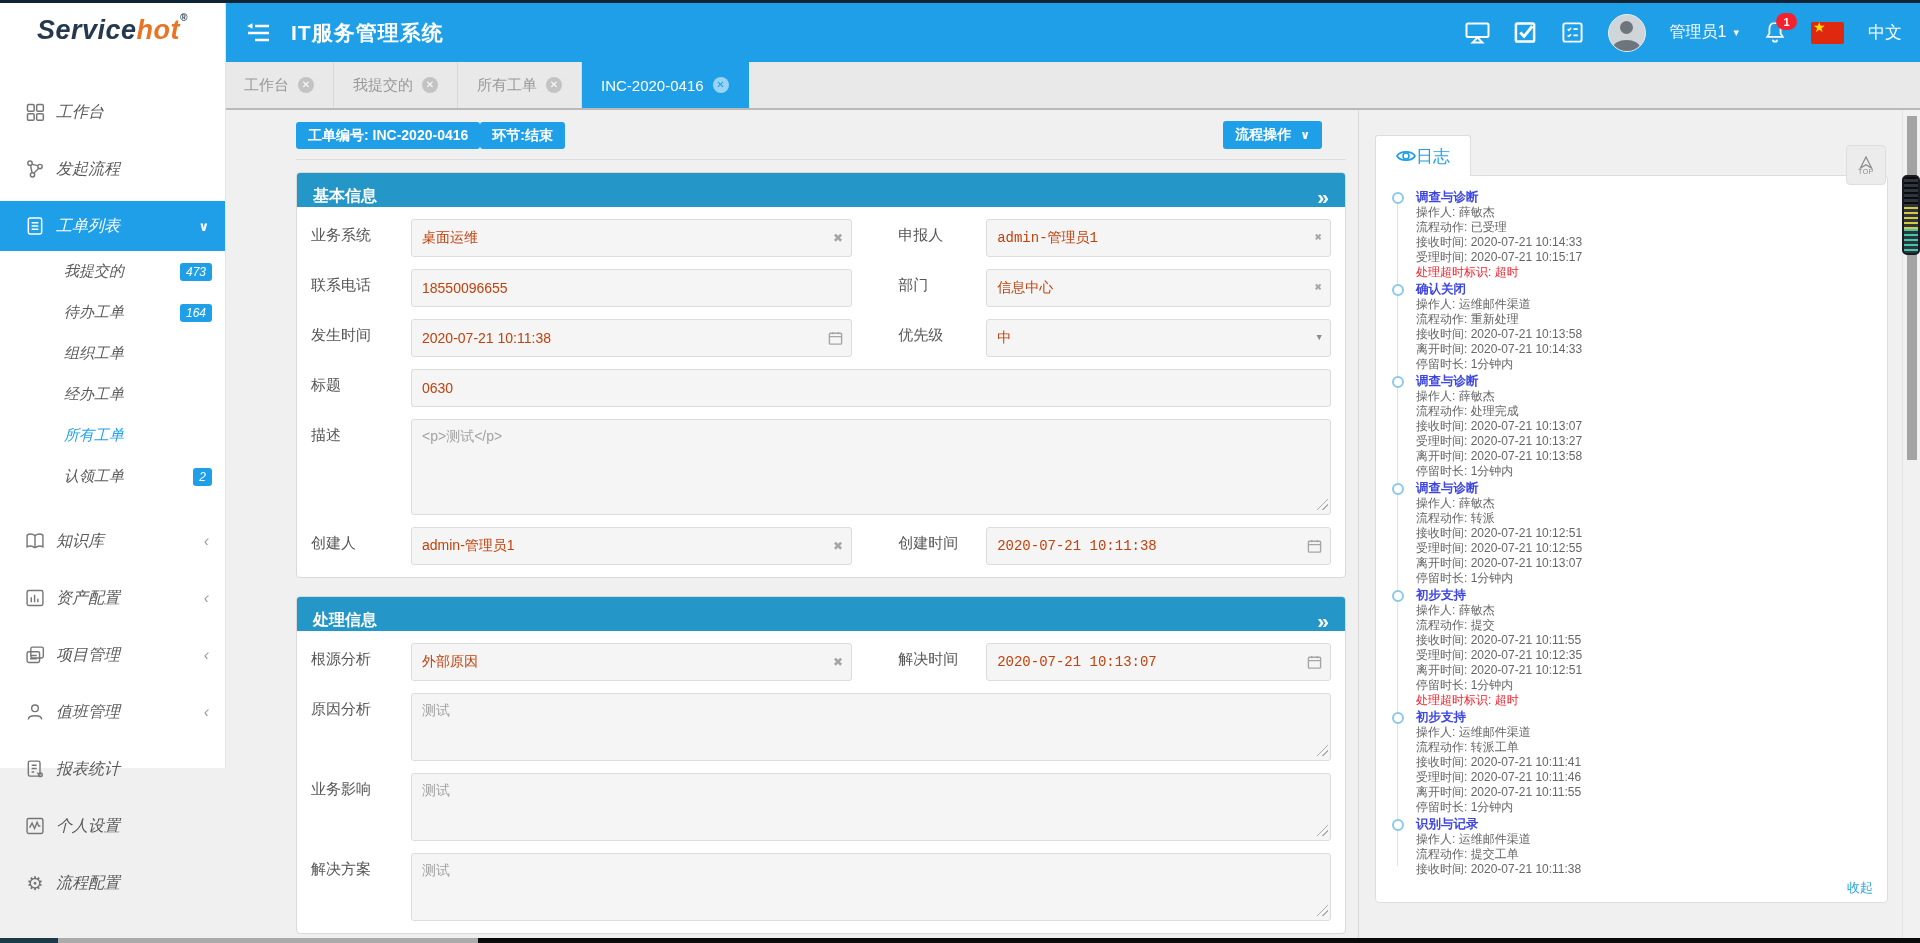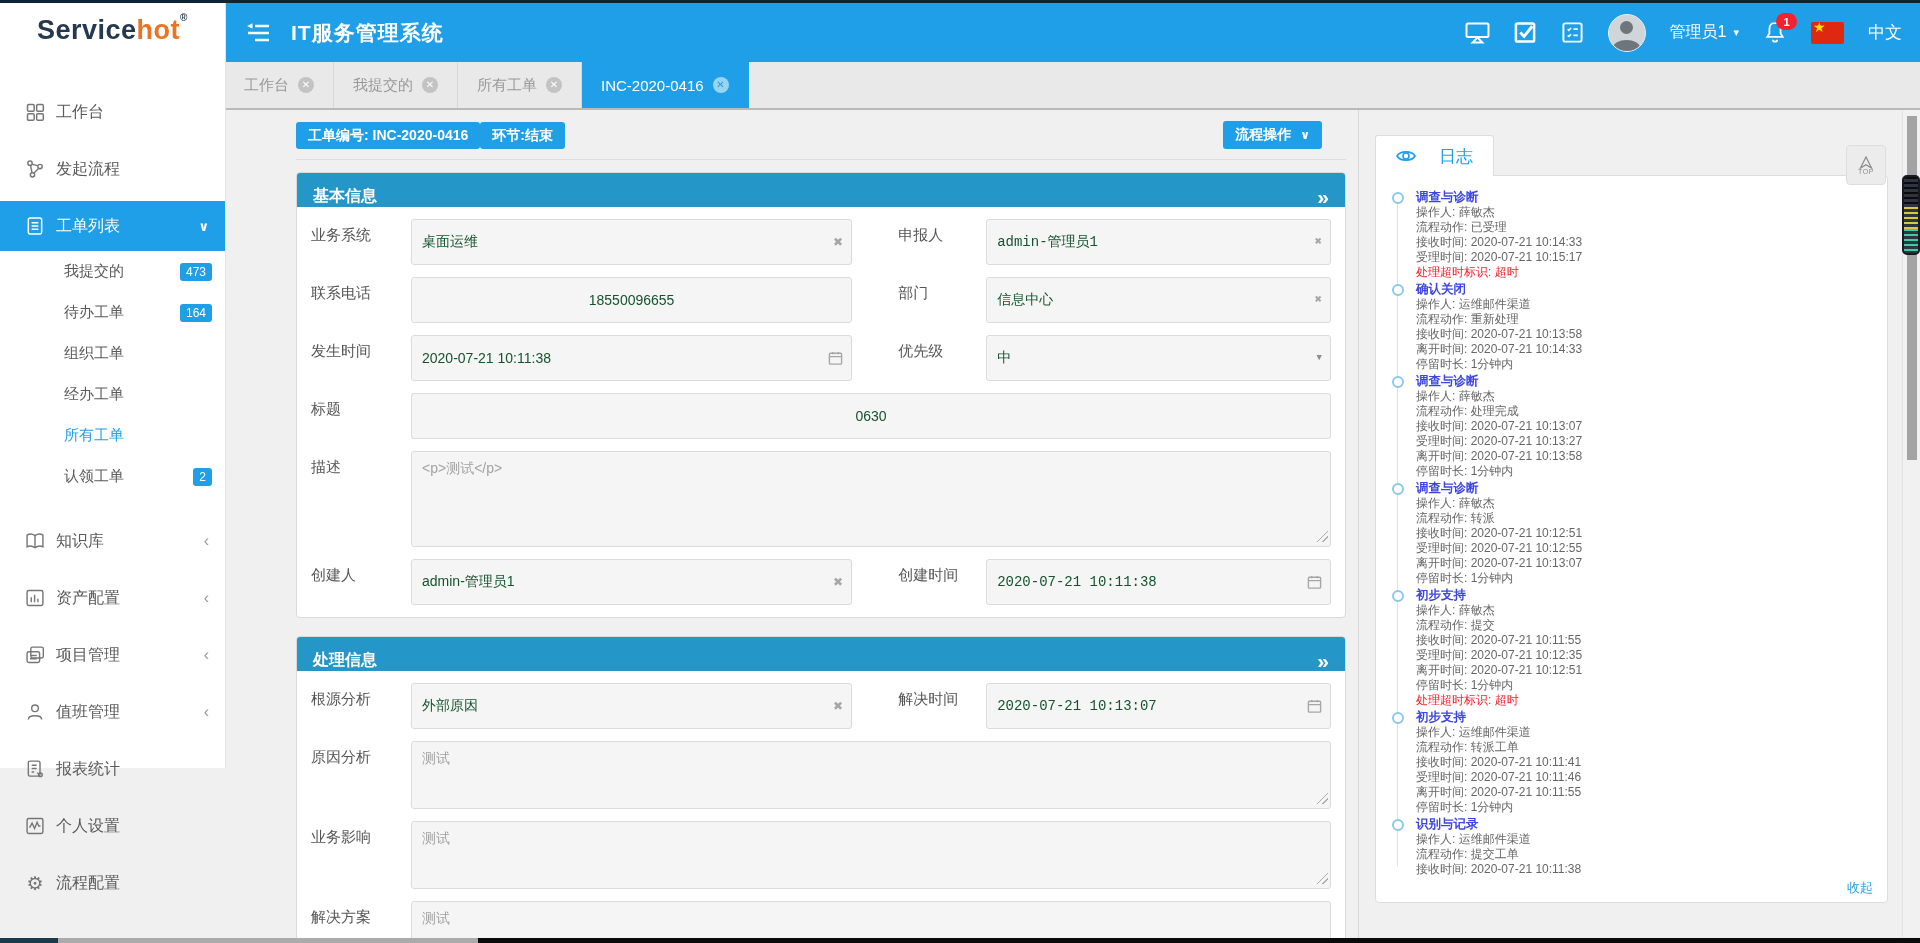--- a/index.html
+++ b/index.html
@@ -1,20 +1,20 @@
 <!DOCTYPE html>
 <html><head>
 <meta charset="utf-8">
 <style>
   html,body{margin:0;padding:0;background:#dcdcdc;font-family:"Liberation Sans","DejaVu Sans",sans-serif;}
   #screen{position:relative;width:1920px;height:943px;background:#f0f0f0;overflow:hidden;}
   .top-strip{position:absolute;top:0;left:0;width:100%;height:3px;background:#0c2433;z-index:60;}
 
   
-  .sidebar{position:absolute;top:3px;left:0;width:225px;height:765px;background:#fff;border-right:1px solid #e4e4e4;z-index:10;}
+  .sidebar{position:absolute;top:3px;left:0;width:225px;height:765px;background:#fff;border-right:1px solid #e4e4e4;z-index:10;font-style:italic;}
   .logo{height:55px;display:flex;align-items:flex-start;justify-content:center;padding-top:12px;font-size:27px;font-weight:bold;color:#24384e;letter-spacing:.5px;}
   .logo .hot{color:#e87424;}
   .logo .reg{font-size:10px;line-height:10px;margin-top:-2px;color:#24384e;}
   .menu{padding-top:10px;}
   .mitem{height:50px;margin-top:7px;display:flex;align-items:center;padding:0 16px 0 24px;color:#5a5a5a;font-size:16px;cursor:pointer;}
   .micon{width:22px;height:22px;margin-right:10px;display:flex;align-items:center;justify-content:center;color:#767676;font-size:19px;}
   .mlabel{flex:0 1 auto;}
   .chev{margin-left:auto;color:#9a9a9a;font-size:16px;line-height:1;}
   .chev.down{font-size:13px;font-weight:bold;}
   .mitem.active{background:#1e9fe8;color:#fff;}
@@ -63,32 +63,32 @@
   .pexpand{font-size:21px;font-weight:bold;cursor:pointer;line-height:1;}
   .panel-b{padding:12px 14px;}
   .frow{display:flex;margin-bottom:12px;}
   .frow:last-child{margin-bottom:0;}
   .field{display:flex;align-items:flex-start;min-width:0;}
   .half{flex:1.13;}
   .half2{flex:1;font-family:Liberation Mono, monospace;}
   .flabel{width:100px;min-width:100px;padding-top:7px;font-size:15px;color:#555;}
   .flabel2{width:88px;min-width:88px;margin-left:46px;}
   .fctl{position:relative;flex:1;min-width:0;}
-  .fin{display:block;width:100%;box-sizing:border-box;height:46px;background:#f5f5f5;border:1px solid #dcdcdc;border-radius:3px;padding:0 30px 0 10px;font-size:14px;color:#14532d;font-family:inherit;cursor:not-allowed;}
-  .fin.noicon{padding-right:10px;text-align:center;}
+  .fin{display:block;width:100%;box-sizing:border-box;height:38px;background:#f5f5f5;border:1px solid #dcdcdc;border-radius:3px;padding:0 30px 0 10px;font-size:14px;color:#c2410c;font-family:inherit;cursor:not-allowed;}
+  .fin.noicon{padding-right:10px;}
   .ficon{position:absolute;right:9px;top:50%;transform:translateY(-50%);color:#a6a6a6;font-size:12px;cursor:pointer;line-height:1;display:flex;}
   .ficon.caret{font-size:9px;color:#8d8d8d;}
   .fta{display:block;width:100%;box-sizing:border-box;background:#f5f5f5;border:1px solid #dcdcdc;border-radius:3px;padding:8px 10px;font-size:14px;color:#a2a2a2;resize:none;font-family:inherit;cursor:not-allowed;overflow:hidden;}
   .fta.h96{height:96px;}
   .fta.h68{height:68px;}
   .resize-h{position:absolute;right:3px;bottom:5px;width:11px;height:11px;pointer-events:none;background:linear-gradient(135deg,transparent 0 46%,#adadad 46% 54%,transparent 54% 72%,#adadad 72% 80%,transparent 80%);}
 
   
   .log-col{position:absolute;left:1150px;top:25px;width:513px;}
-  .log-tab{display:inline-flex;align-items:center;gap:23px;background:#fff;border:1px solid #ddd;border-bottom:none;border-radius:3px 3px 0 0;padding:0 20px;height:40px;color:#1e9fe8;font-size:17px;position:relative;z-index:2;cursor:pointer;}
+  .log-tab{display:inline-flex;align-items:center;gap:0;background:#fff;border:1px solid #ddd;border-bottom:none;border-radius:3px 3px 0 0;padding:0 20px;height:40px;color:#1e9fe8;font-size:17px;position:relative;z-index:2;cursor:pointer;}
   .top-btn{position:absolute;right:2px;top:10px;width:38px;height:38px;background:#ececec;border:1px solid #dedede;border-radius:4px;display:flex;flex-direction:column;align-items:center;justify-content:center;color:#8a8a8a;cursor:pointer;z-index:3;}
   .top-label{font-size:7px;letter-spacing:.5px;margin-top:-1px;}
   .log-body{margin-top:-1px;background:#fff;border:1px solid #ddd;border-radius:0 4px 4px 4px;height:728px;position:relative;padding:12px 12px 26px 16px;box-sizing:border-box;}
   .timeline{position:relative;height:100%;overflow:hidden;}
   .timeline::before{content:"";position:absolute;left:5px;top:10px;bottom:10px;width:1px;background:#e2e2e2;}
   .log-entry{position:relative;padding-left:24px;}
   .log-dot{position:absolute;left:0;top:3px;width:8px;height:8px;border:2px solid #8cc8ea;border-radius:50%;background:#fff;}
   .log-title{color:#3d46e1;font-weight:bold;font-size:12.5px;line-height:16px;margin-top:1px;}
   .log-line{color:#666;font-size:12px;line-height:15px;}
   .log-line.red{color:#f5222d;}

